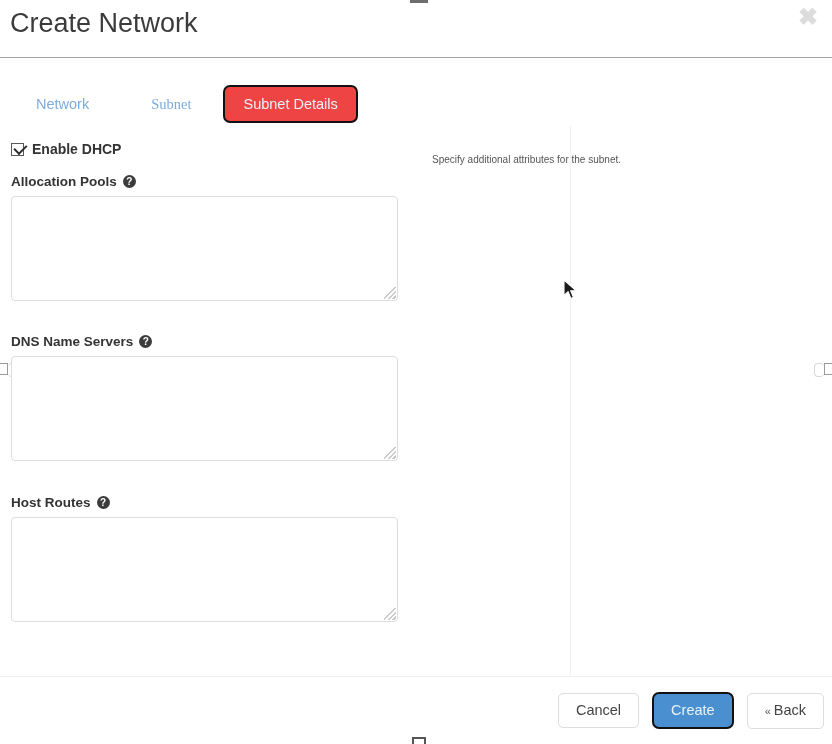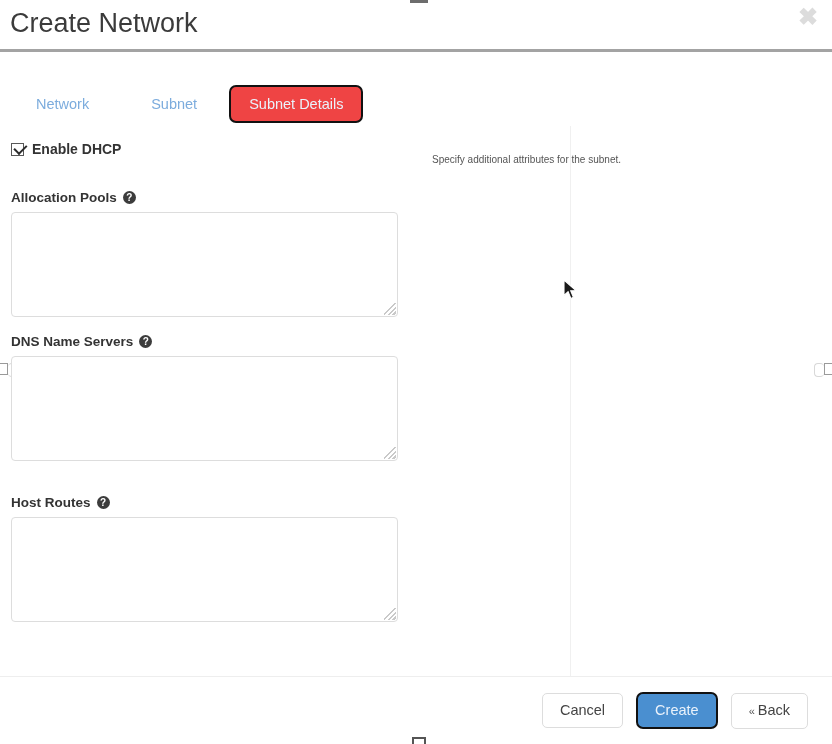--- a/index.html
+++ b/index.html
@@ -33,22 +33,22 @@
   .edge-round {
     position: absolute; width: 10px; height: 14px;
     border: 1px solid #d8d8d8; border-radius: 4px; background:#ffffff;
   }
   #edge-left2  { left: 8px;   top: 363px; border-left:none; }
   #edge-right2 { left: 814px; top: 363px; border-right:none; }
 
   
   #header {
     position: absolute; left: 0; top: 0;
-    width: 832px; height: 52px;
-    border-bottom: 3px solid #a3a3a3;
+    width: 832px; height: 58px;
+    border-bottom: 1px solid #a3a3a3;
   }
   #modal-title {
     position: absolute; left: 10px; top: 8px;
     font-size: 27px; font-weight: 400;
     color: #3b3b3b; letter-spacing: 0px;
     white-space: nowrap;
   }
   #close-btn {
     position: absolute; right: 11px; top: 4px;
     width: 26px; height: 26px;
@@ -80,21 +80,21 @@
     font-family: "Liberation Sans", sans-serif;
   }
   .tab.active {
     background: #ef4444;
     color: #eaf2fb;
     border: 2px solid #111111;
     border-radius: 7px;
     margin-left: 14px;
     padding: 9px 18px;
   }
-  #tab-subnet { margin-left: 26px; }
+  #tab-subnet { margin-left: 26px; font-family: Liberation Serif, serif; }
 
   
   #body-wrap {
     position: absolute; left: 0; top: 126px;
     width: 832px; height: 550px;
   }
   #divider {
     position: absolute; left: 570px; top: 0px;
     width: 1px; height: 550px;
     background: #f0f0f0;
@@ -170,31 +170,31 @@
   }
   .resize-grip {
     position: absolute; right: 2px; bottom: 2px;
     width: 12px; height: 12px; pointer-events: none;
     background:
       linear-gradient(135deg, transparent 0 43%, #c9c9c9 43% 52%, transparent 52% 100%),
       linear-gradient(135deg, transparent 0 63%, #c9c9c9 63% 72%, transparent 72% 100%),
       linear-gradient(135deg, transparent 0 83%, #c9c9c9 83% 92%, transparent 92% 100%);
   }
 
-  #field-alloc { top: 48px; margin-top: 16px; }
+  #field-alloc { top: 48px; }
   #field-dns   { top: 208px; }
   #field-host  { top: 369px; }
 
   
   #footer {
     position: absolute; left: 0; top: 676px;
     width: 832px; height: 68px;
     border-top: 1px solid #eeeeee;
     display: flex; align-items: center; justify-content: flex-end;
-    padding-right: 24px; gap: 13px;
+    padding-right: 8px; gap: 13px;
   }
   .btn {
     font-size: 14.5px;
     padding: 8px 17px;
     border-radius: 5px;
     border: 1px solid #dddddd;
     background: #ffffff;
     color: #444444;
     cursor: pointer;
     white-space: nowrap;

